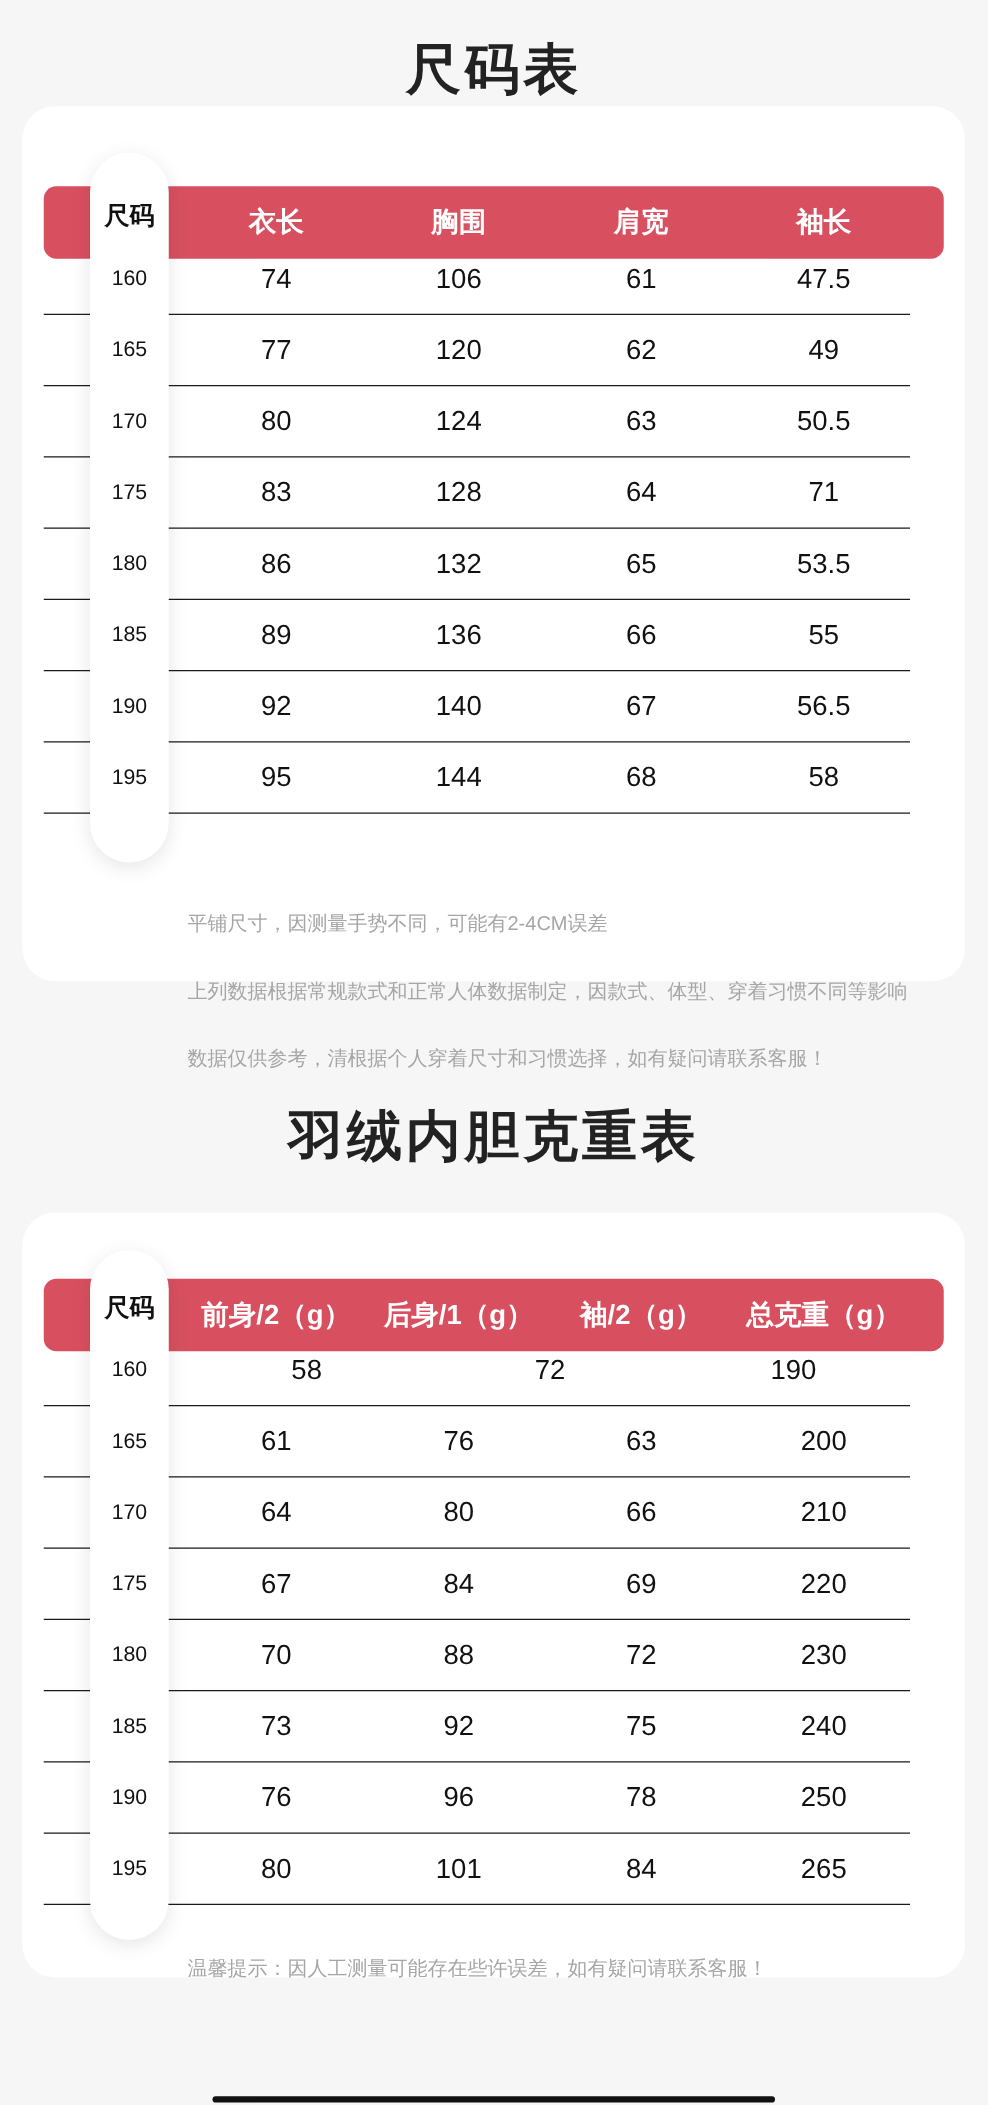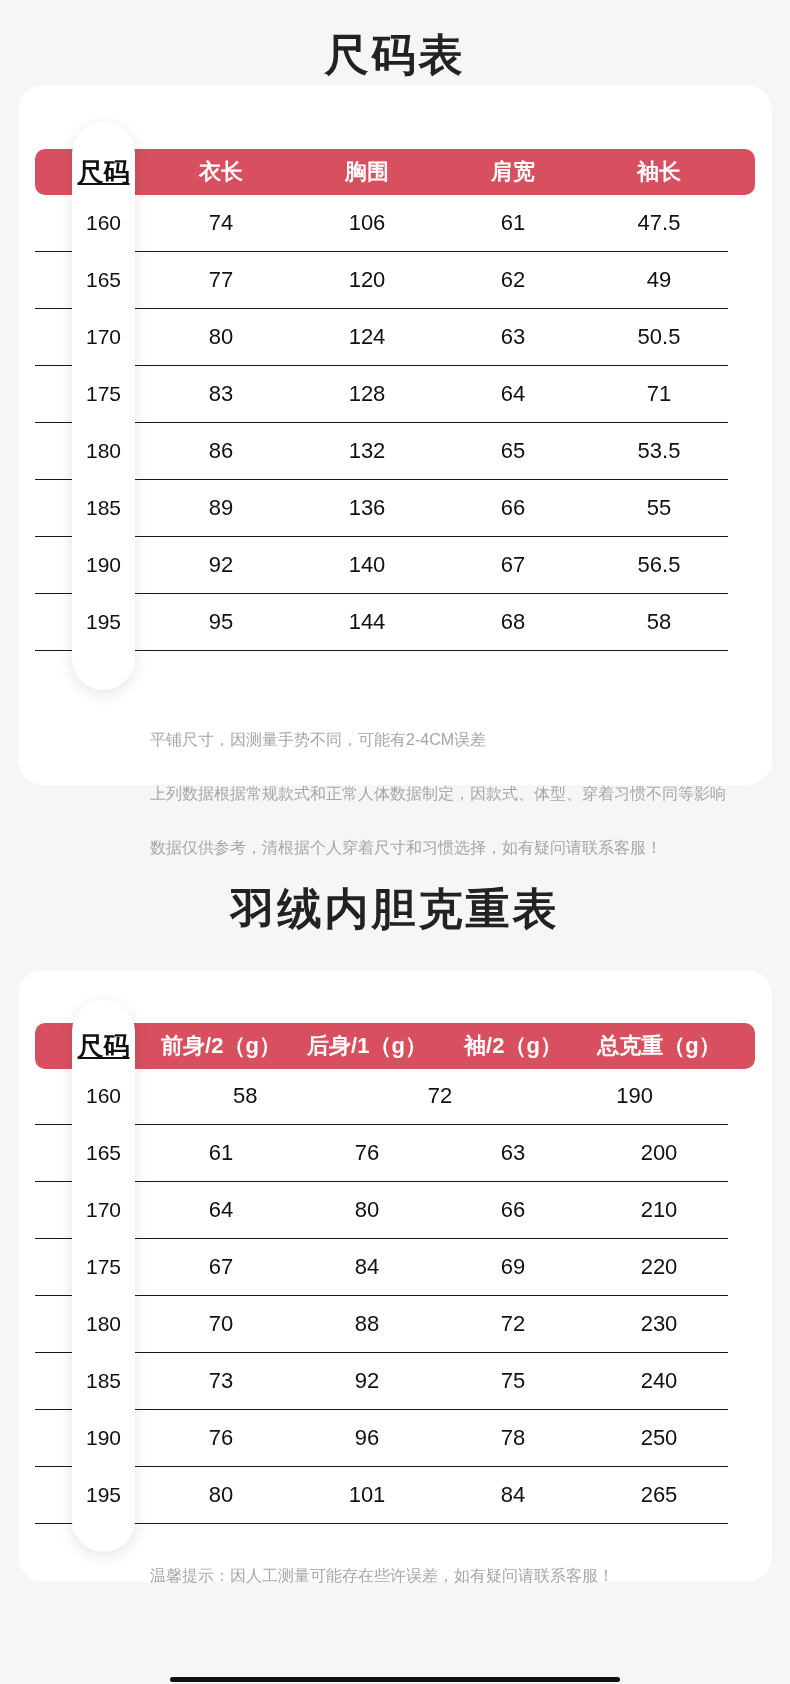--- a/index.html
+++ b/index.html
@@ -35,21 +35,21 @@
     background: #ffffff;
     border-radius: 26px;
   }
   #card-1 { top: 85px;  height: 700px; }
   #card-2 { top: 970px; height: 612px; }
 
   .band {
     position: absolute;
     left: 17px;
     width: 720px;
-    height: 46px;
+    height: 58px;
     background: var(--accent);
     border-radius: 10px;
     z-index: 1;
   }
   #card-1 .band { top: 64px; }
   #card-2 .band { top: 53px; }
   .band-cols {
     position: absolute;
     left: 113px;
     right: 23px;
@@ -80,25 +80,24 @@
   #card-2 .pill { top: 30px; height: 552px; }
 
   .corner {
     position: absolute;
     left: 54px;
     width: 63px;
     height: 46px;
     display: flex;
     align-items: center;
     justify-content: center;
-    font-size: 26px;
+    font-size: 20px;
     font-weight: 700;
     color: #111111;
     z-index: 3;
-    text-decoration: underline;
   }
   #card-1 .corner { top: 64px; }
   #card-2 .corner { top: 53px; }
 
   .rows {
     position: absolute;
     left: 17px;
     width: 693px;
   }
   #card-1 .rows { top: 110px; }
@@ -110,21 +109,21 @@
   }
   .size-cell {
     position: absolute;
     left: 37px;
     top: 0;
     width: 63px;
     height: 100%;
     display: flex;
     align-items: center;
     justify-content: center;
-    font-size: 21px;
+    font-size: 17px;
     color: #111111;
     z-index: 3;
   }
   .cells {
     position: absolute;
     left: 113px;
     top: 0;
     width: 584px;
     height: 100%;
     display: flex;

